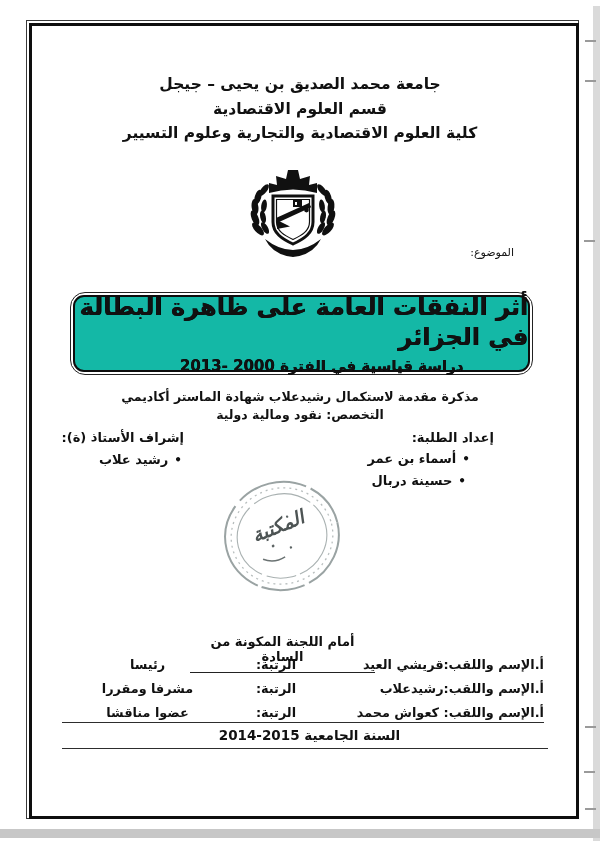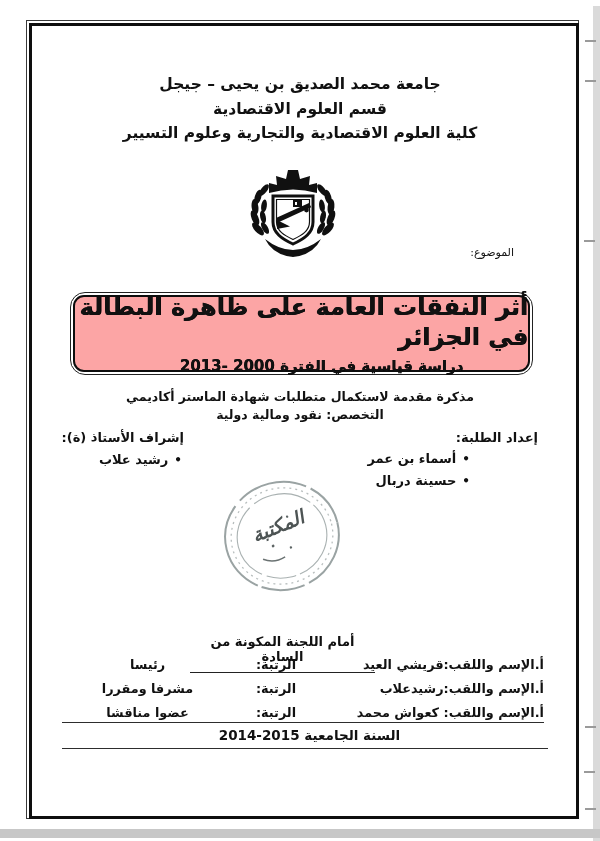--- a/index.html
+++ b/index.html
@@ -21,29 +21,29 @@
   
   .uni-header{left:0;top:72px;width:600px;text-align:center;direction:rtl;
     font-weight:bold;font-size:15.5px;line-height:24.5px;}
   
   .subject-label{top:246px;right:86px;direction:rtl;font-weight:normal;font-size:11px;}
   
   .title-box{left:70px;top:292px;width:463px;height:83px;border:1px solid #222;
     border-radius:15px;padding:2px;box-sizing:border-box;}
   .title-box-inner{border:2px solid #0d0d0d;border-radius:11px;width:100%;height:100%;
     box-sizing:border-box;display:flex;flex-direction:column;justify-content:center;
-    align-items:center;direction:rtl;background:#fca5a5;}
+    align-items:center;direction:rtl;background:#14b8a6;}
   .title-main{font-size:24px;font-weight:900;letter-spacing:-0.5px;
     text-shadow:0.6px 0 0 #000;line-height:30px;}
   .title-sub{font-size:15px;font-weight:800;margin-top:5px;text-shadow:0.3px 0 0 #000;margin-left:40px;}
   
   .memo{left:0;top:388px;width:600px;text-align:center;direction:rtl;
     font-size:12.5px;font-weight:bold;line-height:17.5px;}
   
-  .students{top:427px;right:62px;direction:rtl;text-align:right;
+  .students{top:427px;right:62px;direction:rtl;text-align:center;
     font-size:13px;font-weight:bold;line-height:21px;}
   .students .bullet-item{margin-right:68px;line-height:22px;}
   .supervisor{top:427px;left:56px;width:128px;direction:rtl;text-align:right;
     font-size:13px;font-weight:bold;line-height:21px;}
   .supervisor .bullet-item{margin-right:2px;line-height:24px;}
   .bullet-item::before{content:"•";margin-left:6px;font-size:12px;}
   
   .stamp{left:206px;top:458px;width:152px;height:156px;}
   
   .committee-header{left:190px;top:634px;width:185px;text-align:center;direction:rtl;
@@ -127,21 +127,21 @@
   <div class="abs subject-label">الموضوع:</div>
 
   <div class="abs title-box">
     <div class="title-box-inner">
       <div class="title-main">أثر النفقات العامة على ظاهرة البطالة في الجزائر</div>
       <div class="title-sub">دراسة قياسية في الفترة 2000 -2013</div>
     </div>
   </div>
 
   <div class="abs memo">
-    <div>مذكرة مقدمة لاستكمال متطلبات شهادة الماستر أكاديمي</div>
+    <div>مذكرة مقدمة لاستكمال رشيدعلاب شهادة الماستر أكاديمي</div>
     <div>التخصص: نقود ومالية دولية</div>
   </div>
 
   <div class="abs students">
     <div>إعداد الطلبة:</div>
     <div class="bullet-item">أسماء بن عمر</div>
     <div class="bullet-item">حسينة دربال</div>
   </div>
 
   <div class="abs supervisor">

